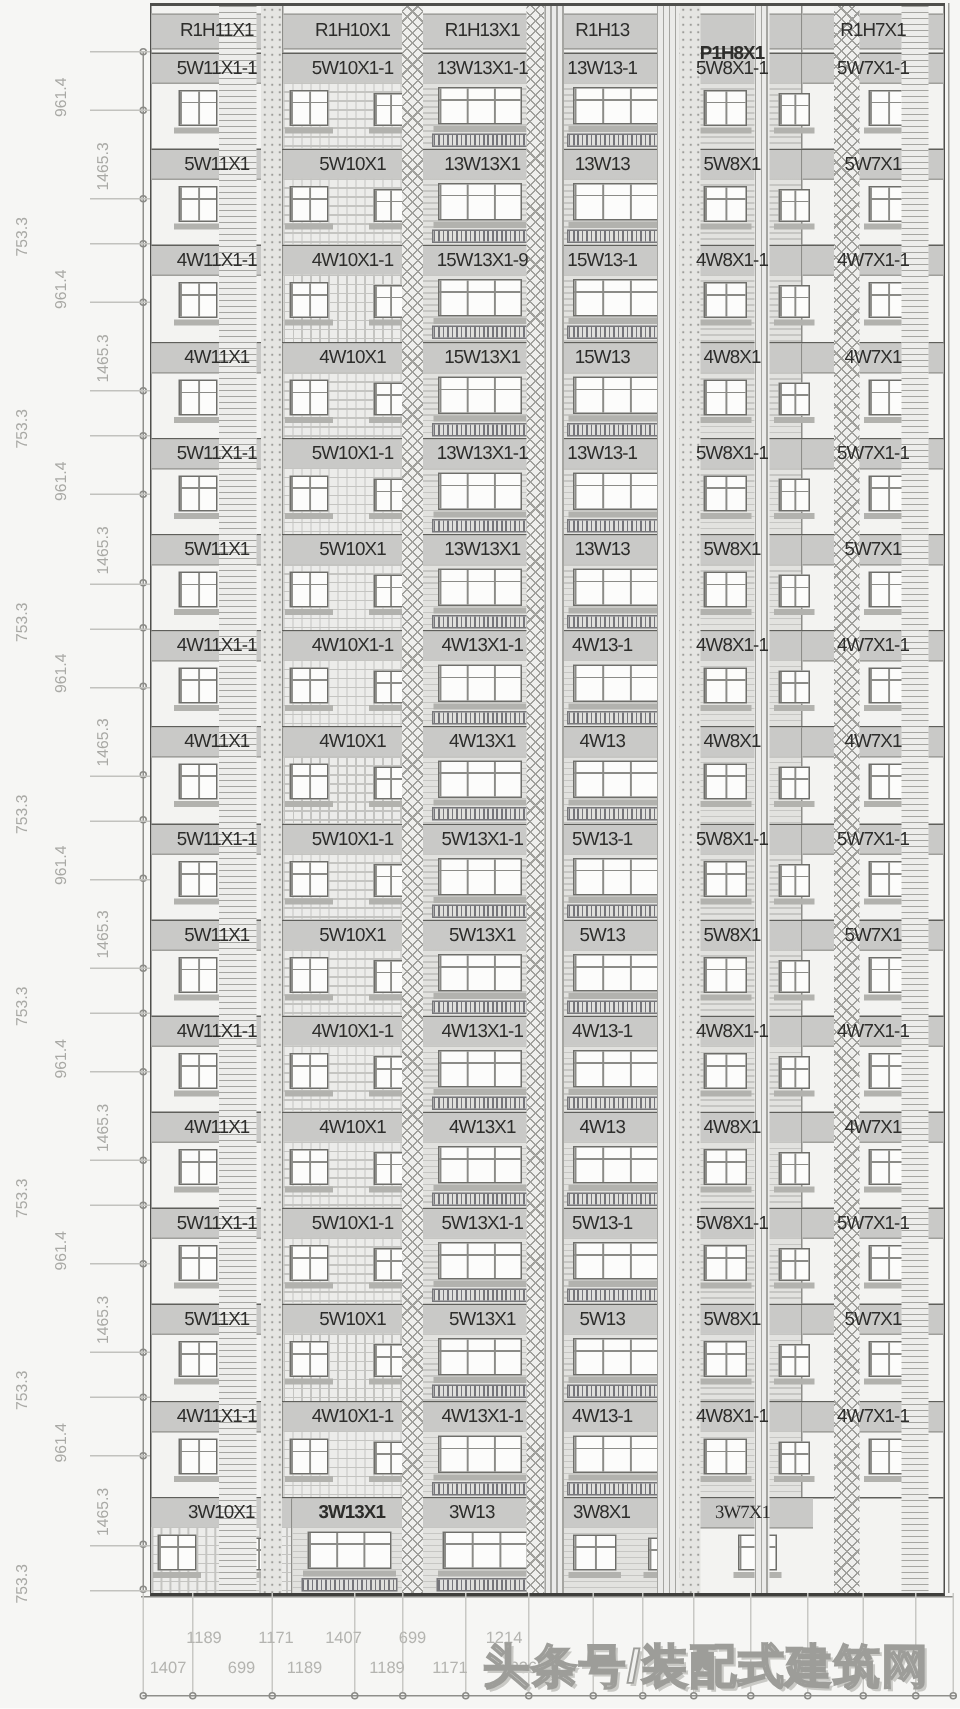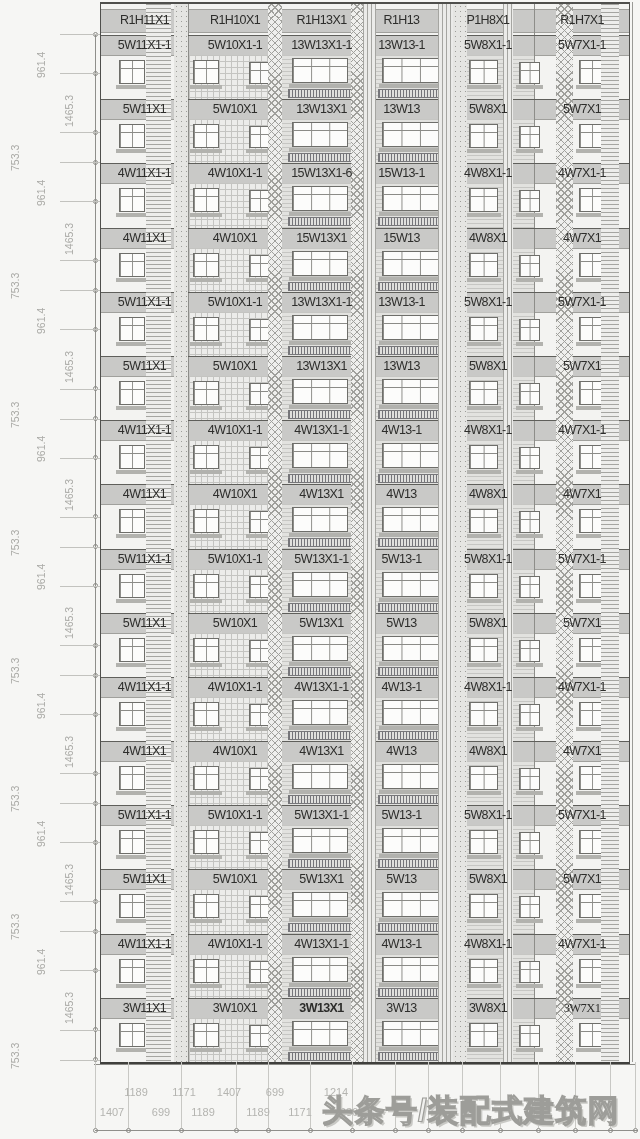--- a/index.html
+++ b/index.html
@@ -105,21 +105,21 @@
           <div class="cell f2" style="width: 80px;">
             <div class="band"></div>
             <div class="label" style="top: 5px;">R1H13X1</div>
           </div>
           <div class="cell f3" style="width: 80px;">
             <div class="band"></div>
             <div class="label" style="top: 5px;">R1H13</div>
           </div>
           <div class="cell f4" style="width: 93px;">
             <div class="band"></div>
-            <div class="label" style="top: 5px;">P1H8X1</div>
+            <div class="label" style="top: 20px; font-weight: bold;">P1H8X1</div>
           </div>
           <div class="cell f5" style="width: 95px;">
             <div class="band"></div>
             <div class="label" style="top: 5px;">R1H7X1</div>
           </div>
         </div>
         <div class="row floor">
           <div class="cell f0" style="width: 87px;">
             <div class="band"></div>
             <div class="label">5W11X1-1</div>
@@ -245,21 +245,21 @@
             <div class="label">4W10X1-1</div>
             <div class="facade">
               <div class="win p2" style="left: 4px; top: 5px; width: 26px; height: 24px;"></div>
               <div class="sill" style="left: 1px; top: 30px; width: 32px;"></div>
               <div class="win p2" style="left: 60px; top: 7px; width: 22px; height: 22px;"></div>
               <div class="sill" style="left: 57px; top: 30px; width: 28px;"></div>
             </div>
           </div>
           <div class="cell f2" style="width: 80px;">
             <div class="band"></div>
-            <div class="label">15W13X1-6</div>
+            <div class="label">15W13X1-9</div>
             <div class="facade">
               <div class="win p3" style="left: 10px; top: 3px; width: 56px; height: 25px;"></div>
               <div class="sill" style="left: 7px; top: 29px; width: 62px;"></div>
               <div class="rail" style="left: 6px; top: 34px; width: 64px;"></div>
             </div>
           </div>
           <div class="cell f3" style="width: 80px;">
             <div class="band"></div>
             <div class="label">15W13-1</div>
             <div class="facade">
@@ -953,28 +953,20 @@
           <div class="cell f5" style="width: 95px;">
             <div class="band"></div>
             <div class="label">4W7X1-1</div>
             <div class="facade">
               <div class="win p2" style="left: 44px; top: 5px; width: 26px; height: 24px;"></div>
               <div class="sill" style="left: 41px; top: 30px; width: 32px;"></div>
             </div>
           </div>
         </div>
         <div class="row floor">
-          <div class="cell f0" style="width: 87px;">
-            <div class="band"></div>
-            <div class="label">3W11X1</div>
-            <div class="facade">
-              <div class="win p2" style="left: 18px; top: 5px; width: 26px; height: 24px;"></div>
-              <div class="sill" style="left: 15px; top: 30px; width: 32px;"></div>
-            </div>
-          </div>
           <div class="cell f1" style="width: 93px;">
             <div class="band"></div>
             <div class="label">3W10X1</div>
             <div class="facade">
               <div class="win p2" style="left: 4px; top: 5px; width: 26px; height: 24px;"></div>
               <div class="sill" style="left: 1px; top: 30px; width: 32px;"></div>
               <div class="win p2" style="left: 60px; top: 7px; width: 22px; height: 22px;"></div>
               <div class="sill" style="left: 57px; top: 30px; width: 28px;"></div>
             </div>
           </div>

